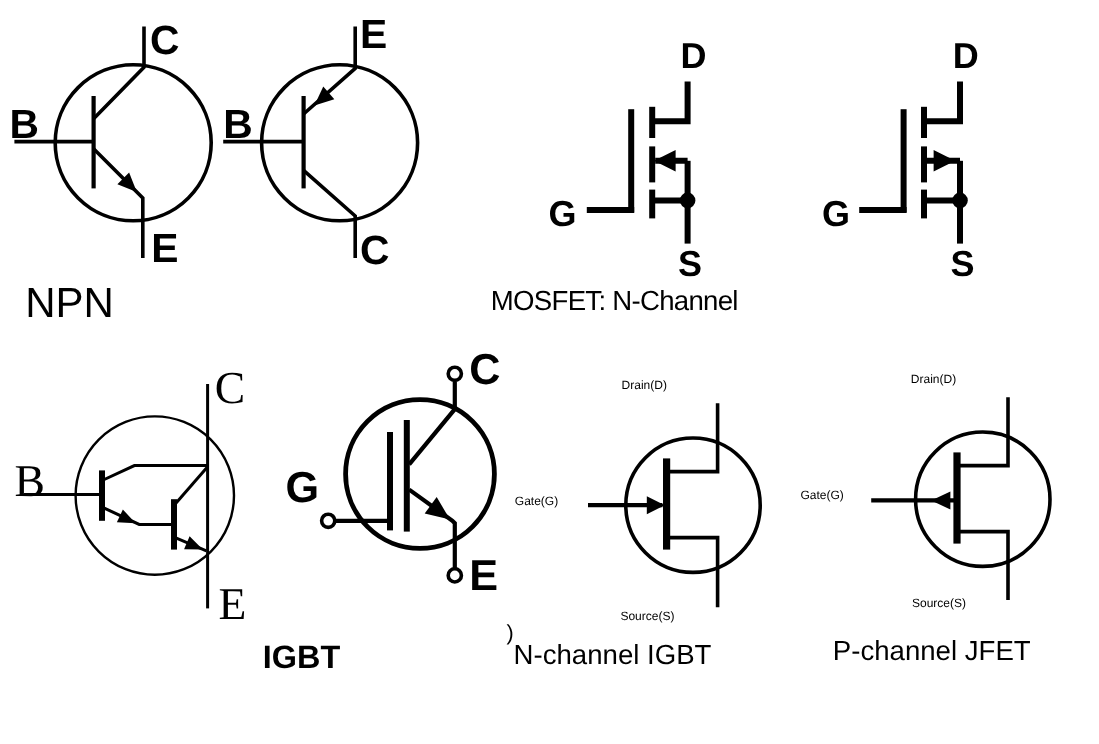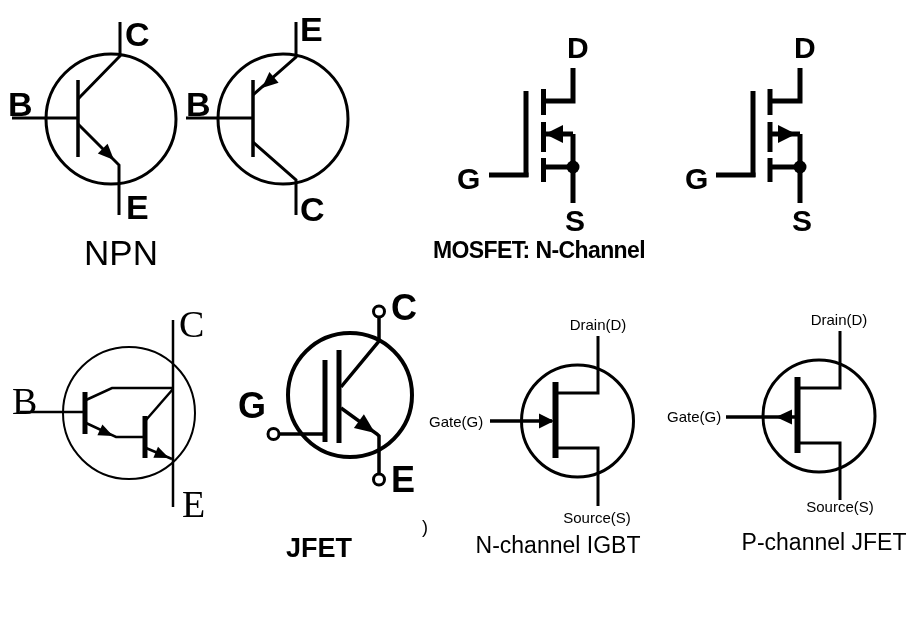--- a/index.html
+++ b/index.html
@@ -1,28 +1,28 @@
 <!DOCTYPE html>
 <html><head>
 <meta charset="utf-8">
 <style>
   html,body{margin:0;padding:0;background:#fff}
   .canvas{position:relative;width:916px;height:620px;background:#fff;overflow:hidden;
           font-family:"Liberation Sans",sans-serif;color:#000}
   .canvas svg{position:absolute;left:0;top:0;display:block}
   .t{position:absolute;line-height:1;white-space:nowrap;color:#000}
-  .ctr{text-align:center}
+  .ctr{}
   .b34{font-weight:bold;font-size:34px}
   .b30{font-weight:bold;font-size:30px}
   .b36{font-weight:bold;font-size:36px}
   .r35{font-size:35px}
-  .capcond{font-weight:bold;font-size:23px;letter-spacing:-0.6px}
+  .capcond{font-weight:normal;font-size:23px;letter-spacing:-0.6px}
   .capbold{font-weight:bold;font-size:27px}
   .capjfet{font-size:23px}
-  .term{font-size:15px}
+  .term{font-size:10px}
   .serif38{font-family:"Liberation Serif",serif;font-size:38px}
   .stray{font-size:18px}
 </style>
 </head>
 <body>
 
 <div class="canvas">
 
   <svg width="916" height="620" viewBox="0 0 916 620">
 
@@ -138,21 +138,21 @@
   <span class="t b30" style="left:685px;top:164px">G</span>
   <span class="t b30" style="left:792px;top:206px">S</span>
 
   <span class="t serif38" style="left:179px;top:305px">C</span>
   <span class="t serif38" style="left:12px;top:382px">B</span>
   <span class="t serif38" style="left:182px;top:485px">E</span>
 
   <span class="t b36" style="left:391px;top:290px">C</span>
   <span class="t b36" style="left:238px;top:388px">G</span>
   <span class="t b36" style="left:391px;top:462px">E</span>
-  <span class="t capbold ctr" style="left:219px;top:535px;width:200px">JFET</span>
+  <span class="t capbold ctr" style="left:219px;top:535px;width:200px">IGBT</span>
 
   <span class="t term ctr" style="left:518px;top:317px;width:160px">Drain(D)</span>
   <span class="t term" style="left:429px;top:414px">Gate(G)</span>
   <span class="t term ctr" style="left:517px;top:510px;width:160px">Source(S)</span>
   <span class="t capjfet ctr" style="left:428px;top:534px;width:260px">N-channel IGBT</span>
 
   <span class="t term ctr" style="left:759px;top:312px;width:160px">Drain(D)</span>
   <span class="t term" style="left:667px;top:409px">Gate(G)</span>
   <span class="t term ctr" style="left:760px;top:499px;width:160px">Source(S)</span>
   <span class="t capjfet ctr" style="left:694px;top:531px;width:260px">P-channel JFET</span>

